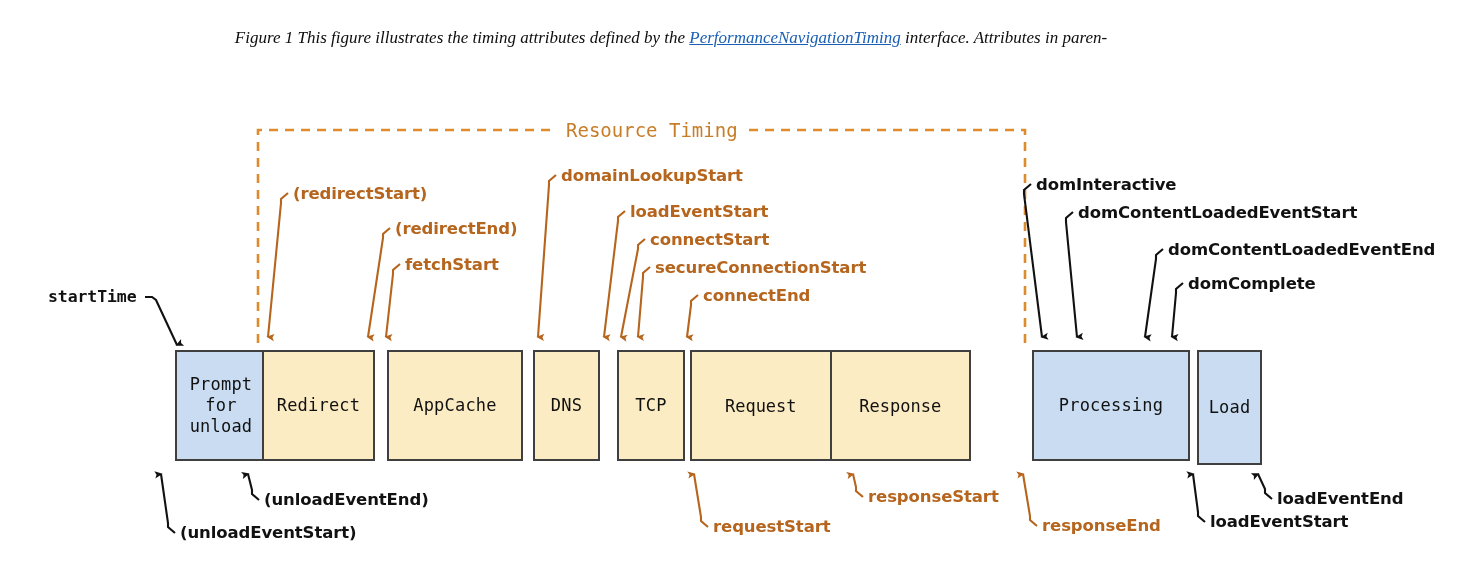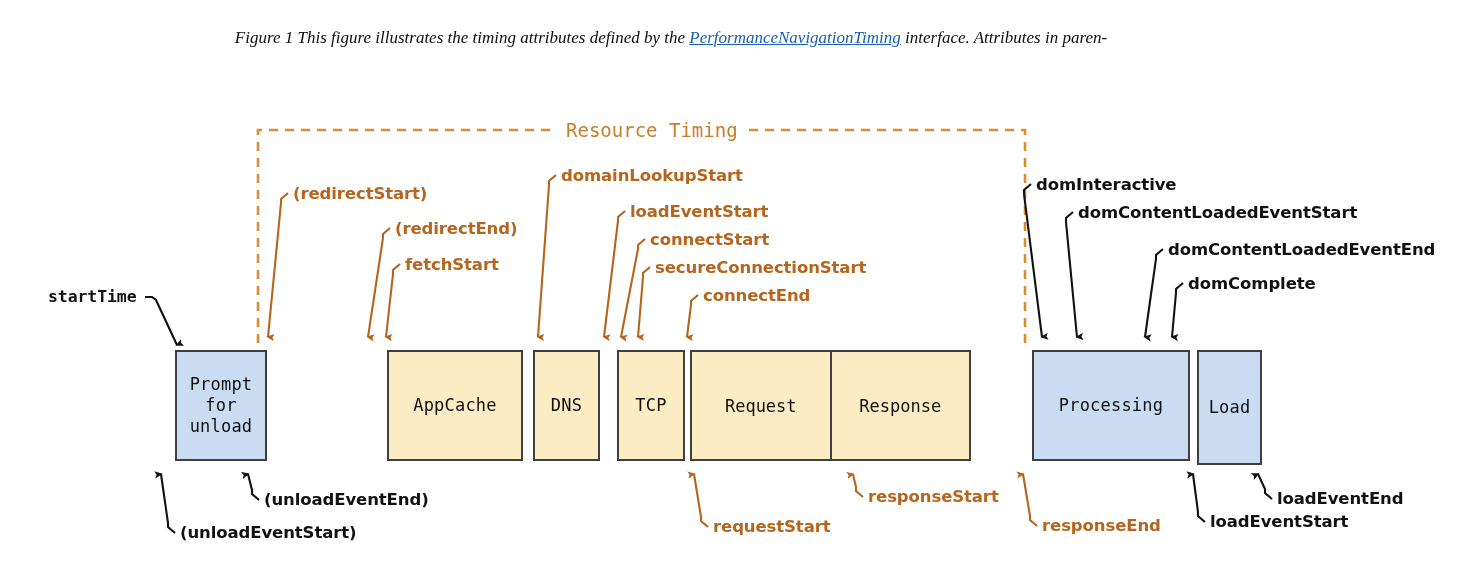--- a/index.html
+++ b/index.html
@@ -103,20 +103,23 @@
   </svg>
 
   <div class="rt-label" style="left:557px;top:119px;">Resource Timing</div>
 
   <div class="box blue" style="left:152px;top:350px;width:92px;height:111px;margin-left:23px;">
     <span style="white-space:pre-line;">Prompt
 for
 unload</span>
   </div>
 
+  <div class="box cream" style="left:262px;top:350px;width:113px;height:111px;">
+    <span>Redirect</span>
+  </div>
 
   <div class="box cream" style="left:387px;top:350px;width:136px;height:111px;">
     <span>AppCache</span>
   </div>
 
   <div class="box cream" style="left:533px;top:350px;width:67px;height:111px;">
     <span>DNS</span>
   </div>
 
   <div class="box cream" style="left:617px;top:350px;width:68px;height:111px;">

